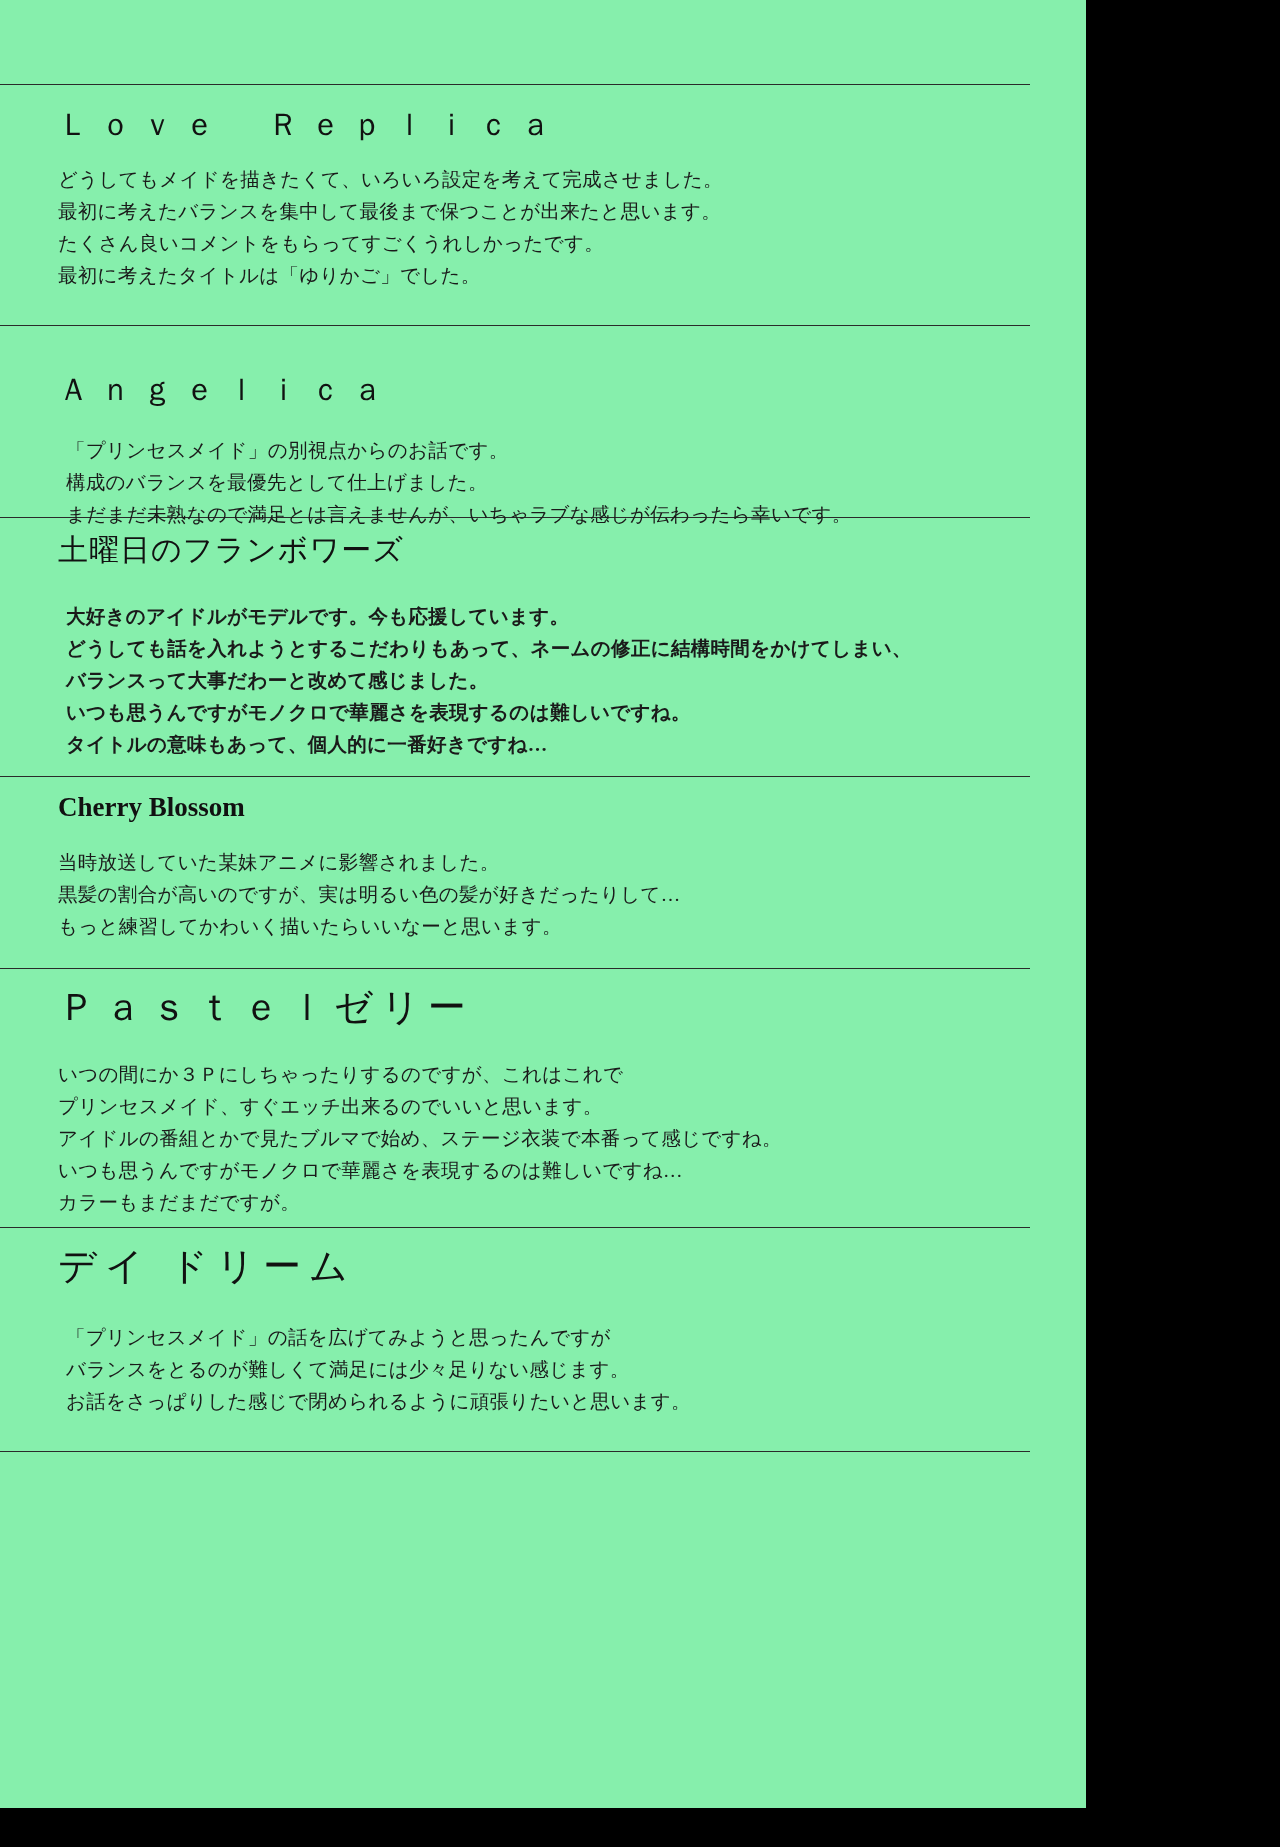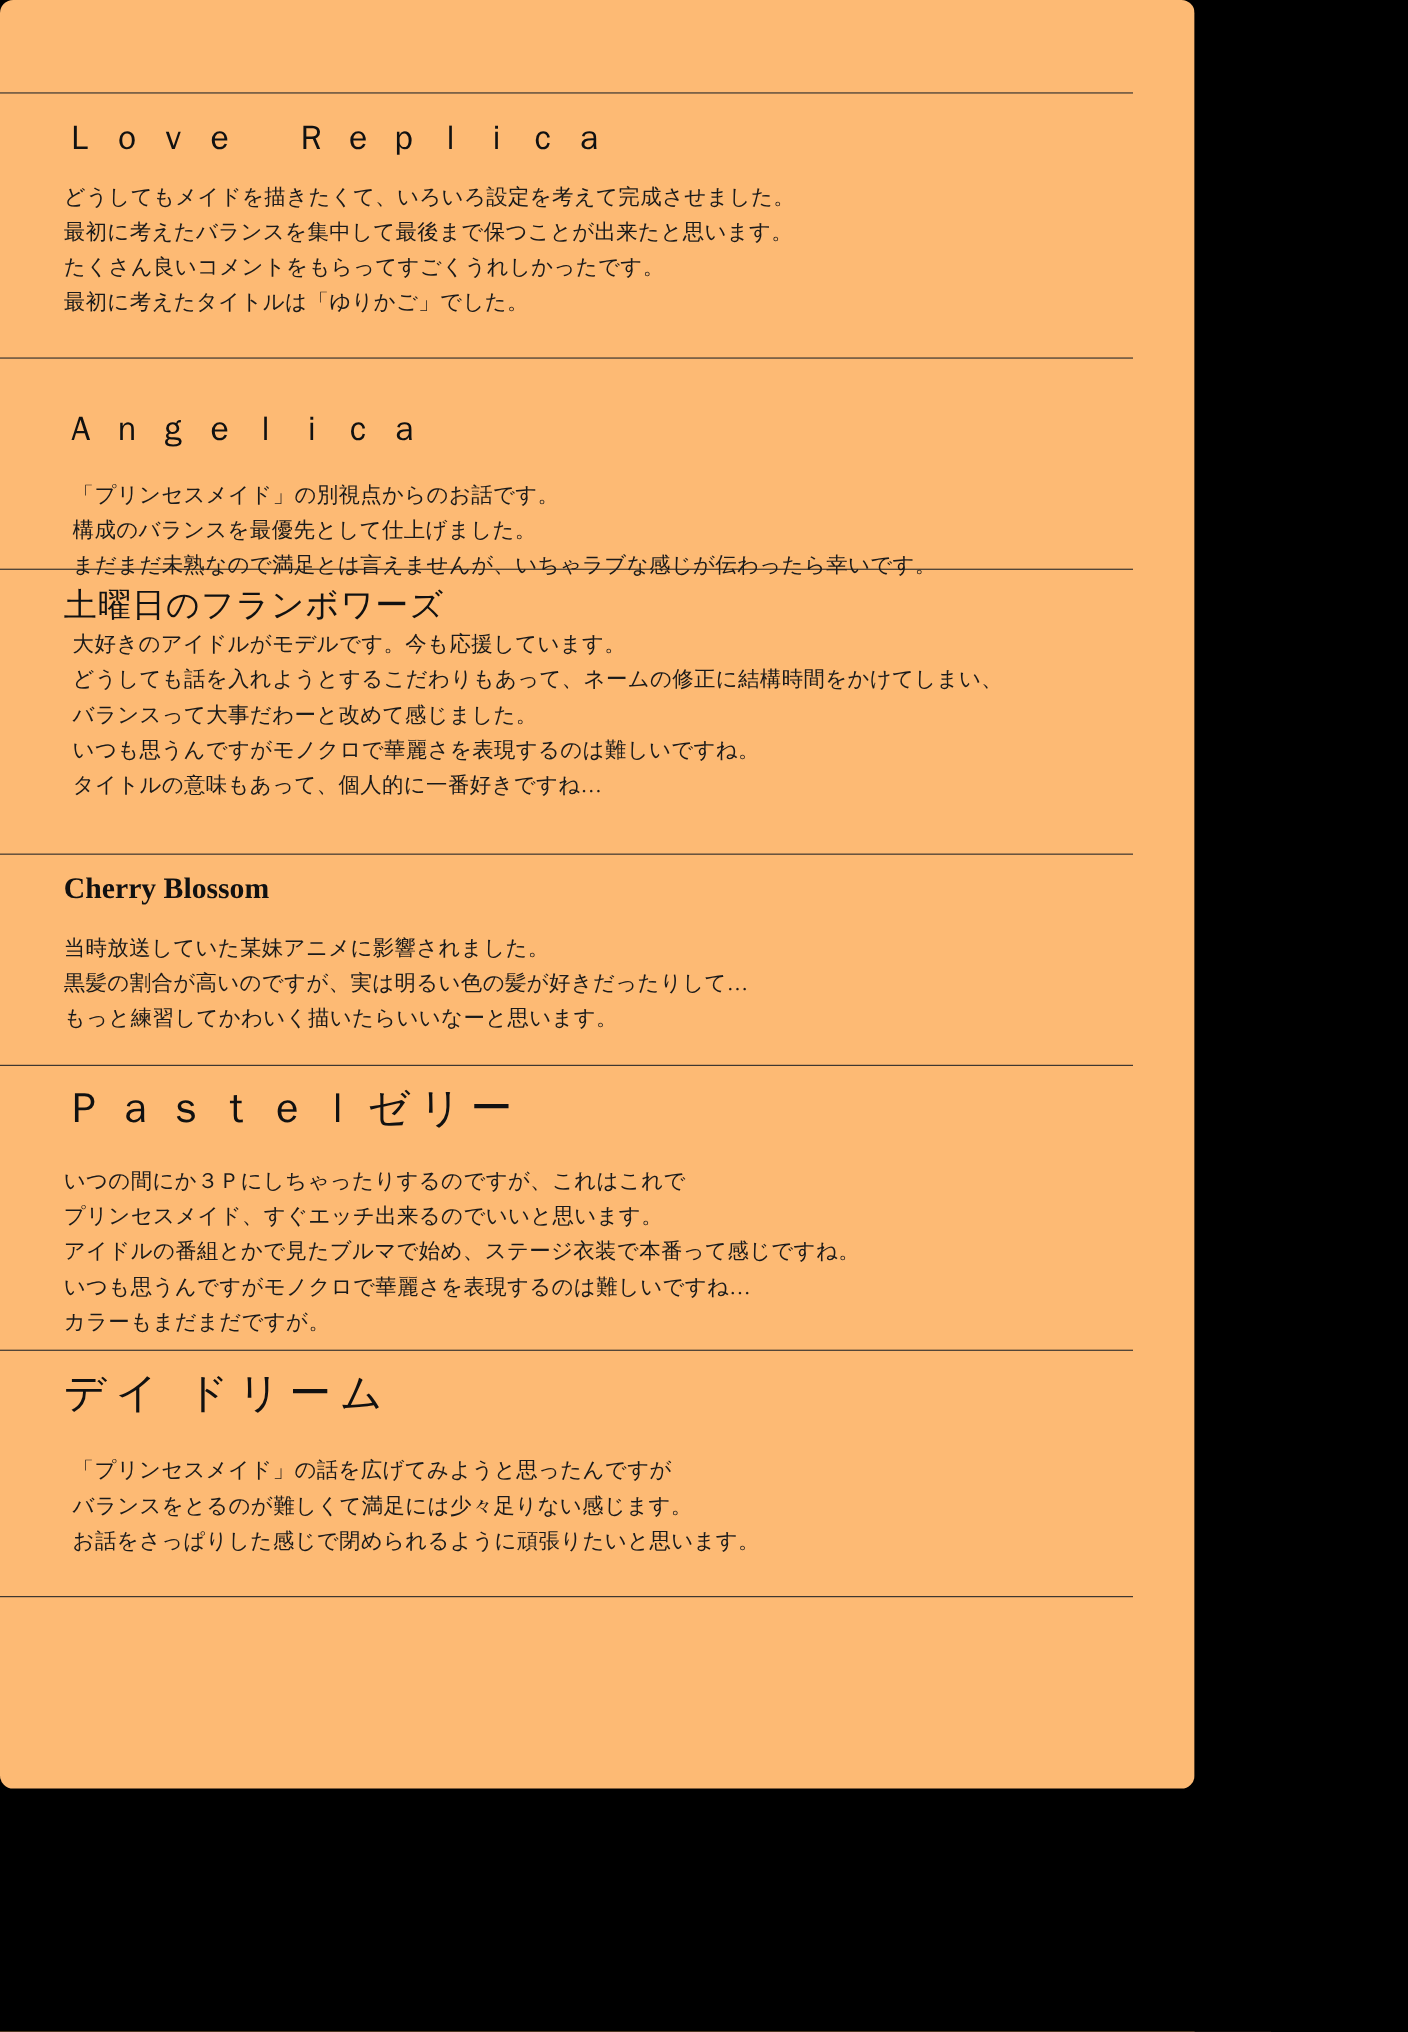--- a/index.html
+++ b/index.html
@@ -11,23 +11,22 @@
     height: 1847px;
     background: #000000;
     font-family: "Liberation Serif", serif;
     overflow: hidden;
   }
   .page {
     position: absolute;
     left: 0;
     top: 0;
     width: 1086px;
-    height: 1626px;
-    background: #fdba74;
-    border-radius: 12px;
+    height: 1808px;
+    background: #86efac;
   }
   .page-inner {
     position: absolute;
     left: 0;
     top: 0;
     right: 0;
     bottom: 0;
   }
   
   .rule {
@@ -116,21 +115,21 @@
       <h2 class="sec-title title-wide">Ａｎｇｅｌｉｃａ</h2>
       <ul class="body-lines" style="margin-top:24px; margin-left:8px;">
         <li>「プリンセスメイド」の別視点からのお話です。</li>
         <li>構成のバランスを最優先として仕上げました。</li>
         <li>まだまだ未熟なので満足とは言えませんが、いちゃラブな感じが伝わったら幸いです。</li>
       </ul>
     </div>
 
     <div class="section" style="top:530px;">
       <h2 class="sec-title title-jp">土曜日のフランボワーズ</h2>
-      <ul class="body-lines" style="margin-left:8px;">
+      <ul class="body-lines" style="margin-top:30px; margin-left:8px;font-weight:bold;">
         <li>大好きのアイドルがモデルです。今も応援しています。</li>
         <li>どうしても話を入れようとするこだわりもあって、ネームの修正に結構時間をかけてしまい、</li>
         <li>バランスって大事だわーと改めて感じました。</li>
         <li>いつも思うんですがモノクロで華麗さを表現するのは難しいですね。</li>
         <li>タイトルの意味もあって、個人的に一番好きですね…</li>
       </ul>
     </div>
 
     <div class="section" style="top:792px;">
       <h2 class="sec-title title-latin">Cherry Blossom</h2>

